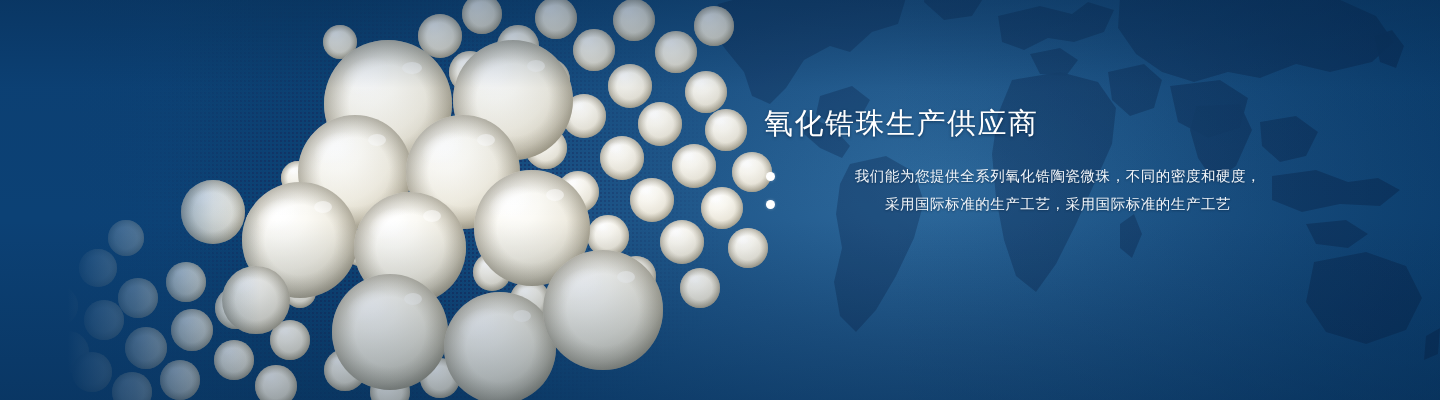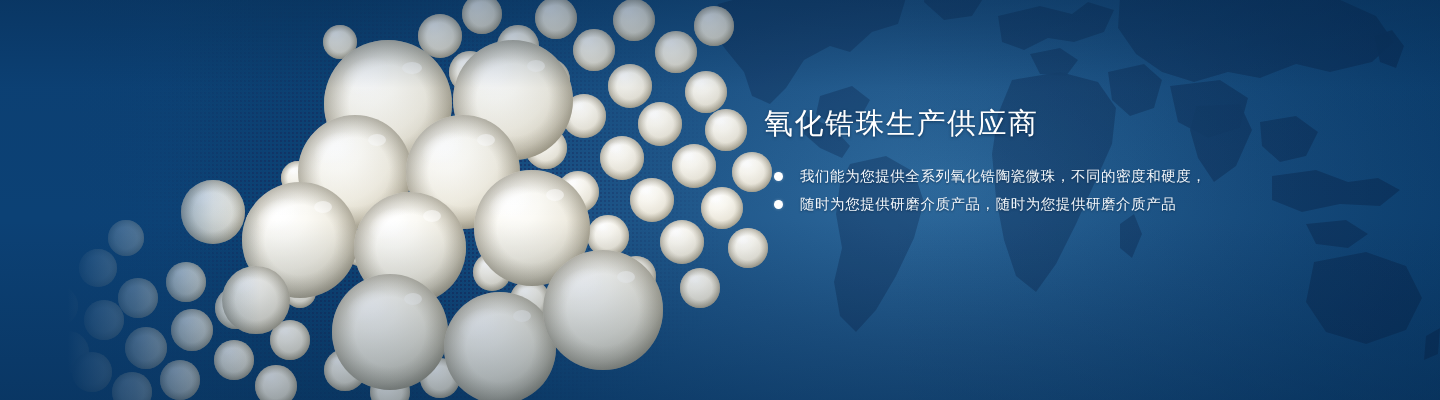--- a/index.html
+++ b/index.html
@@ -101,22 +101,23 @@
     font-size: 29px;
     line-height: 38px;
     letter-spacing: 1.5px;
     font-weight: 400;
     text-shadow: 0 1px 3px rgba(3,24,48,0.55);
     margin: 0 0 22px 0;
     white-space: nowrap;
   }
   .bullets {
     list-style: none;
-    margin: 8px;
+    margin: 0;
     padding: 0;
+    text-align: center;
   }
   .bullet {
     position: relative;
     padding-left: 28px;
     color: #f2f6fa;
     font-size: 14.5px;
     line-height: 25px;
     letter-spacing: 0.55px;
     margin-bottom: 3px;
     text-shadow: 0 1px 2px rgba(3,24,48,0.5);
@@ -499,20 +500,20 @@
         <span class="bullet-dot"></span>
         <span class="bullet-text">
           <span>我们能为您提供全系列氧化锆陶瓷微珠，不同的密度和硬度，</span>
         </span>
       </li>
 
 
       <li class="bullet">
         <span class="bullet-dot"></span>
         <span class="bullet-text">
-          <span>随时为您提供研磨介质产品，随时为您提供研磨介质产品</span>
+          <span>采用国际标准的生产工艺，采用国际标准的生产工艺</span>
         </span>
       </li>
 
     </ul>
   </div>
 
 </div>
 
 </body></html>

